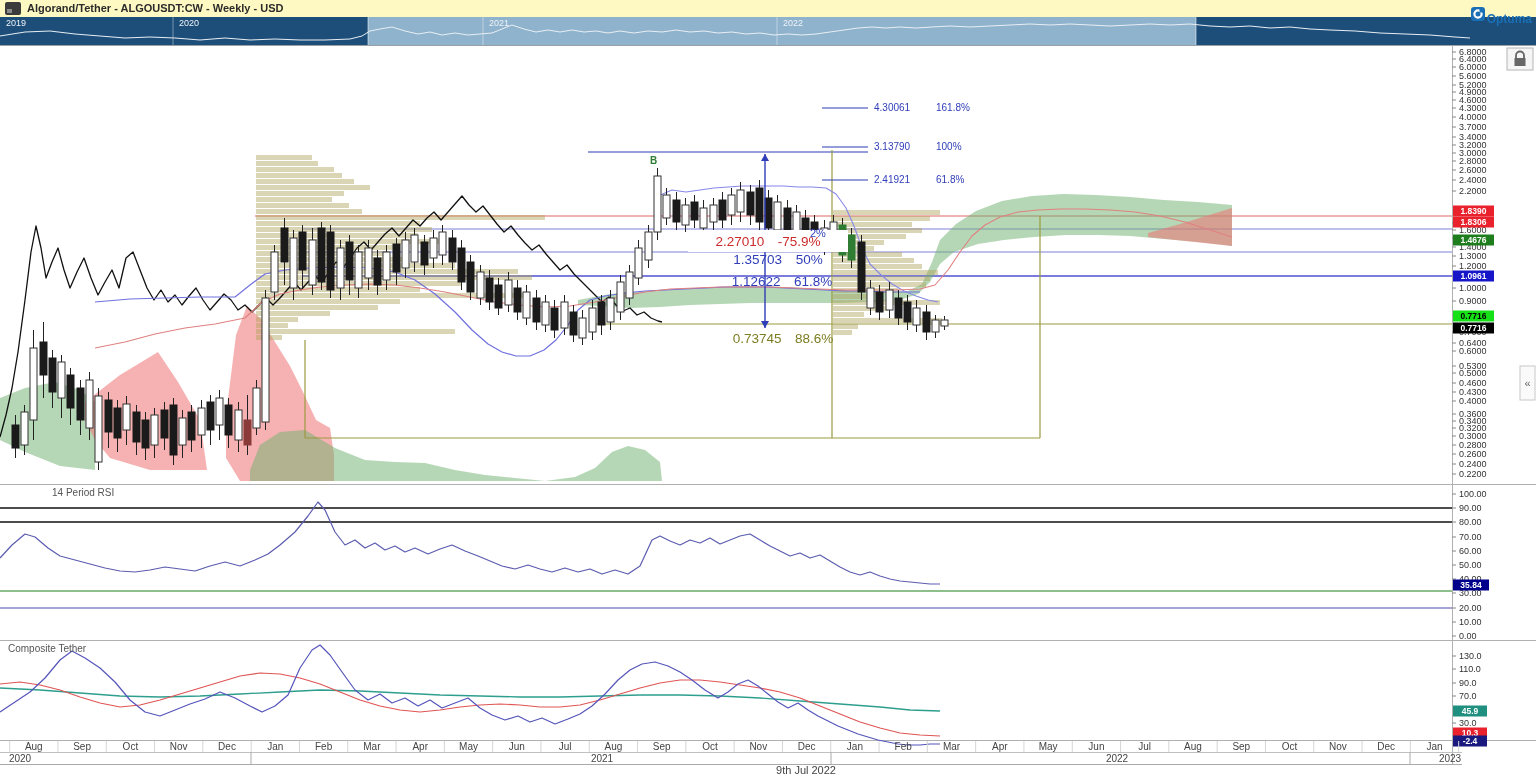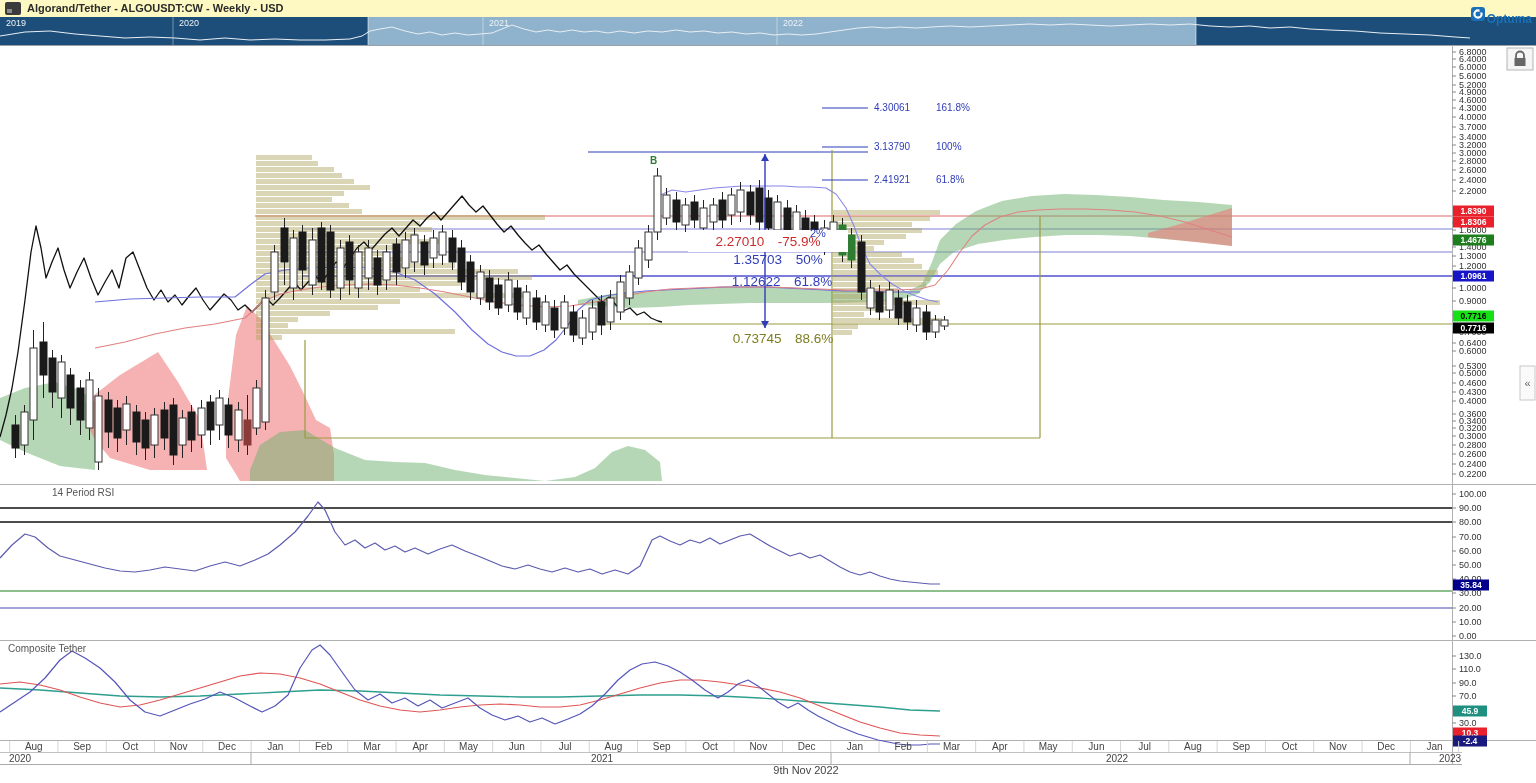--- a/index.html
+++ b/index.html
@@ -28,21 +28,21 @@
       <rect x="0" y="0" width="14" height="14" rx="3" fill="#1a6fb5"></rect>
       <circle cx="7" cy="7" r="3.6" fill="none" stroke="#ffffff" stroke-width="2.2"></circle>
       <rect x="8.5" y="1.5" width="4" height="4" fill="#1a6fb5"></rect>
     </svg>
     <span id="brand-text">Optuma</span>
   </div>
 </div>
 
 <div class="abs" id="rsi-title">14 Period RSI</div>
 <div class="abs" id="composite-title">Composite Tether</div>
-<div class="abs" id="footer-date">9th Nov 2022</div>
+<div class="abs" id="footer-date">9th Jul 2022</div>
 
 <svg id="cv" width="1536" height="783">
     <g>
       <rect x="0" y="17" width="1536" height="28" fill="#1c4e79"></rect>
       <rect x="368" y="17" width="828" height="28" fill="#8fb3cd"></rect>
       <line x1="368" y1="17" x2="368" y2="45" stroke="rgba(255,255,255,0.55)" stroke-width="1"></line>
       <line x1="1196" y1="17" x2="1196" y2="45" stroke="rgba(255,255,255,0.55)" stroke-width="1"></line>
       <text x="6" y="26" font-size="9" fill="#eef2f7" font-family="Liberation Sans, sans-serif">2019</text>
       <line x1="173" y1="17" x2="173" y2="45" stroke="rgba(255,255,255,0.4)" stroke-width="1"></line>
       <text x="179" y="26" font-size="9" fill="#eef2f7" font-family="Liberation Sans, sans-serif">2020</text>

